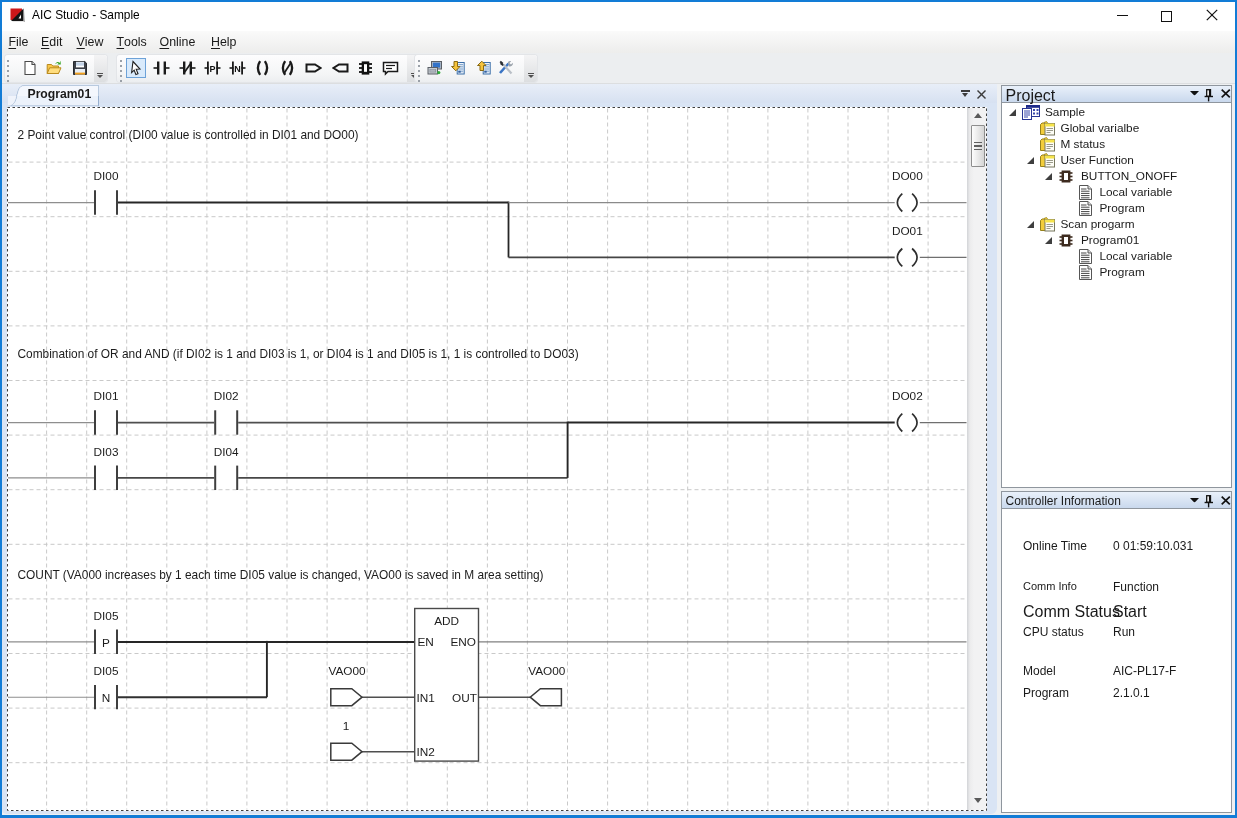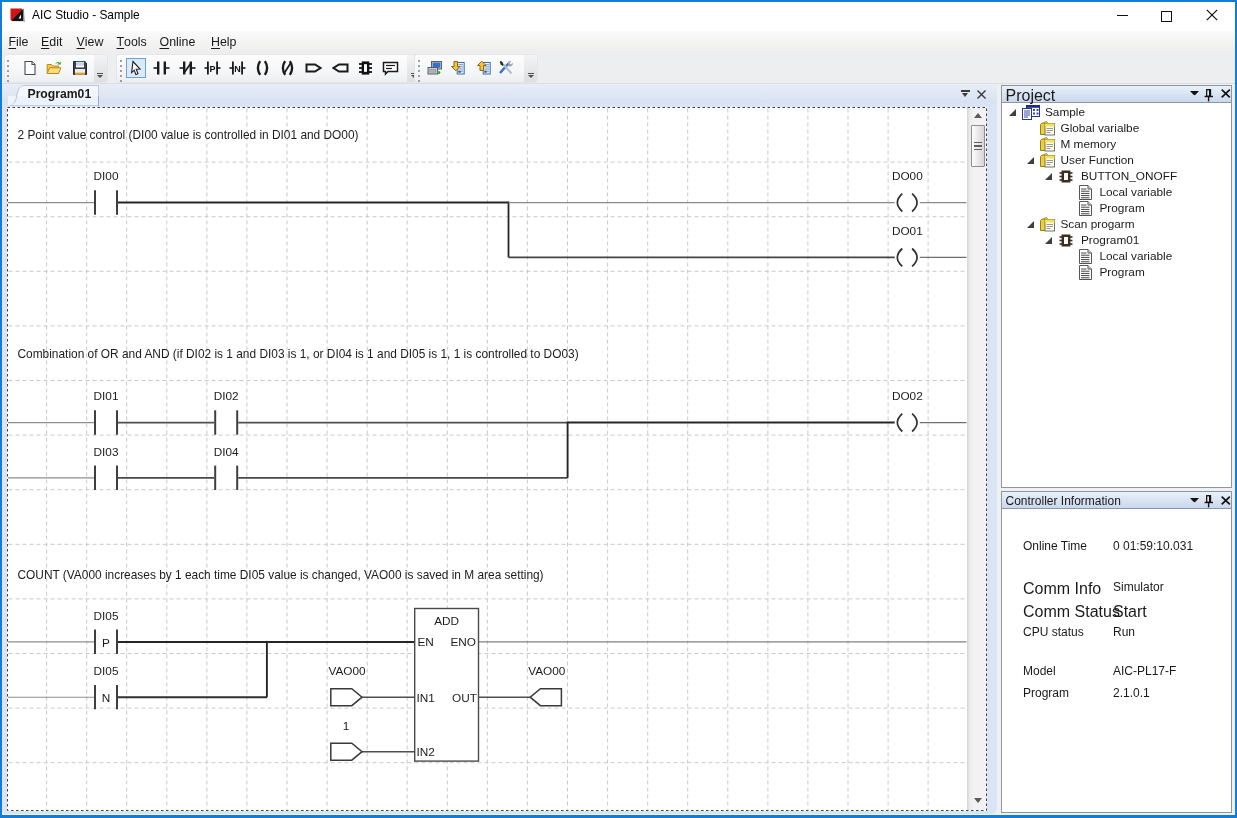--- a/index.html
+++ b/index.html
@@ -421,21 +421,21 @@
     <div class="trow" style="left:1060.5px;top:120.63px">Global varialbe</div>
     <svg style="position:absolute;left:1040px;top:137.16px" width="17" height="15" viewBox="0 0 17 15">
 <path d="M0.5 13.5 L0.5 3.5 L2 2 L6 2 L7 3.5 L12.5 3.5 L12.5 13.5 Z" fill="#f2cd3a" stroke="#97821a" stroke-width="1"></path>
 <path d="M4 1.5 L6.5 0.5 L8 2.5 L5.5 3.2 Z" fill="#f2cd3a" stroke="#97821a" stroke-width="0.8"></path>
 <rect x="5" y="2.5" width="9.5" height="11.5" fill="#fdfdf6" stroke="#77775f" stroke-width="1"></rect>
 <rect x="5" y="2.5" width="9.5" height="3" fill="#f6e44c"></rect>
 <line x1="6.5" y1="7.5" x2="13" y2="7.5" stroke="#9a9a8a"></line>
       <line x1="6.5" y1="9.5" x2="13" y2="9.5" stroke="#9a9a8a"></line>
       <line x1="6.5" y1="11.5" x2="10.5" y2="11.5" stroke="#9a9a8a"></line>
     </svg>
-    <div class="trow" style="left:1060.5px;top:136.66px">M memory</div>
+    <div class="trow" style="left:1060.5px;top:136.66px">M status</div>
     <svg style="position:absolute;left:1026px;top:156.19px" width="9" height="9" viewBox="0 0 9 9">
       <path d="M8 1 V8 H1 Z" fill="#3f3f3f"></path>
     </svg>
     <svg style="position:absolute;left:1040px;top:153.19px" width="17" height="15" viewBox="0 0 17 15">
 <path d="M0.5 13.5 L0.5 3.5 L2 2 L6 2 L7 3.5 L12.5 3.5 L12.5 13.5 Z" fill="#f2cd3a" stroke="#97821a" stroke-width="1"></path>
 <path d="M4 1.5 L6.5 0.5 L8 2.5 L5.5 3.2 Z" fill="#f2cd3a" stroke="#97821a" stroke-width="0.8"></path>
 <rect x="5" y="2.5" width="9.5" height="11.5" fill="#fdfdf6" stroke="#77775f" stroke-width="1"></rect>
 <rect x="5" y="2.5" width="9.5" height="3" fill="#f6e44c"></rect>
 <line x1="6.5" y1="7.5" x2="13" y2="7.5" stroke="#9a9a8a"></line>
       <line x1="6.5" y1="9.5" x2="13" y2="9.5" stroke="#9a9a8a"></line>
@@ -550,22 +550,22 @@
       </g>
     </svg>
     <svg style="position:absolute;left:1221.0px;top:495.6px" width="9.5" height="9" viewBox="0 0 9.5 9">
       <g stroke="#111" stroke-width="1.7">
         <line x1="0.7" y1="0.7" x2="8.8" y2="8.3"></line>
         <line x1="8.8" y1="0.7" x2="0.7" y2="8.3"></line>
       </g>
     </svg>
     <div class="abs" style="left:1023px;top:539.0px;font-size:12px;color:#1a1a1a">Online Time</div>
 <div class="abs" style="left:1113px;top:539.0px;font-size:12px;color:#1a1a1a">0 01:59:10.031</div>
-<div class="abs" style="left:1023px;top:580.0px;font-size:16px;color:#1a1a1a">Comm Info</div>
-<div class="abs" style="left:1113px;top:580.0px;font-size:12px;color:#1a1a1a">Simulator</div>
+<div class="abs" style="left:1023px;top:580.0px;font-size:11px;color:#1a1a1a">Comm Info</div>
+<div class="abs" style="left:1113px;top:580.0px;font-size:12px;color:#1a1a1a">Function</div>
 <div class="abs" style="left:1023px;top:602.5px;font-size:16px;color:#1a1a1a">Comm Status</div>
 <div class="abs" style="left:1113px;top:602.5px;font-size:16px;color:#1a1a1a">Start</div>
 <div class="abs" style="left:1023px;top:624.6px;font-size:12px;color:#1a1a1a">CPU status</div>
 <div class="abs" style="left:1113px;top:624.6px;font-size:12px;color:#1a1a1a">Run</div>
 <div class="abs" style="left:1023px;top:664.3px;font-size:12px;color:#1a1a1a">Model</div>
 <div class="abs" style="left:1113px;top:664.3px;font-size:12px;color:#1a1a1a">AIC-PL17-F</div>
 <div class="abs" style="left:1023px;top:686.4px;font-size:12px;color:#1a1a1a">Program</div>
 <div class="abs" style="left:1113px;top:686.4px;font-size:12px;color:#1a1a1a">2.1.0.1</div>
 <div class="abs" style="left:0;top:0;width:2px;height:818px;background:#127cd6"></div>
 <div class="abs" style="left:1235px;top:0;width:2px;height:818px;background:#127cd6"></div>

